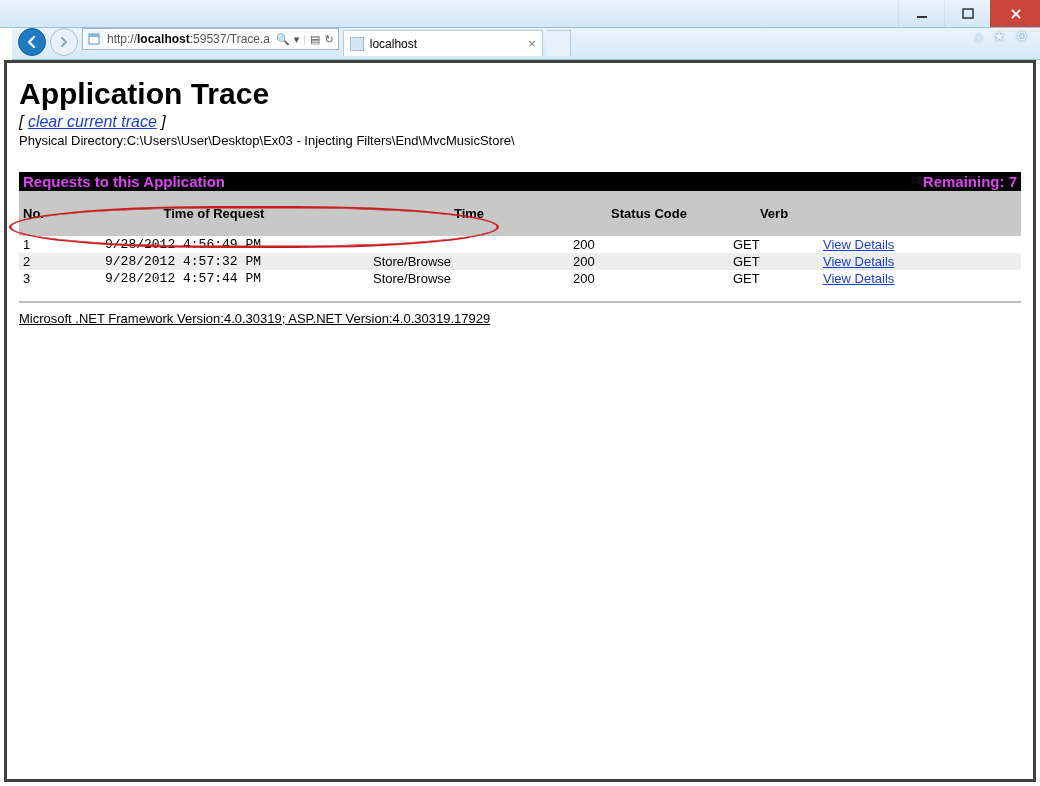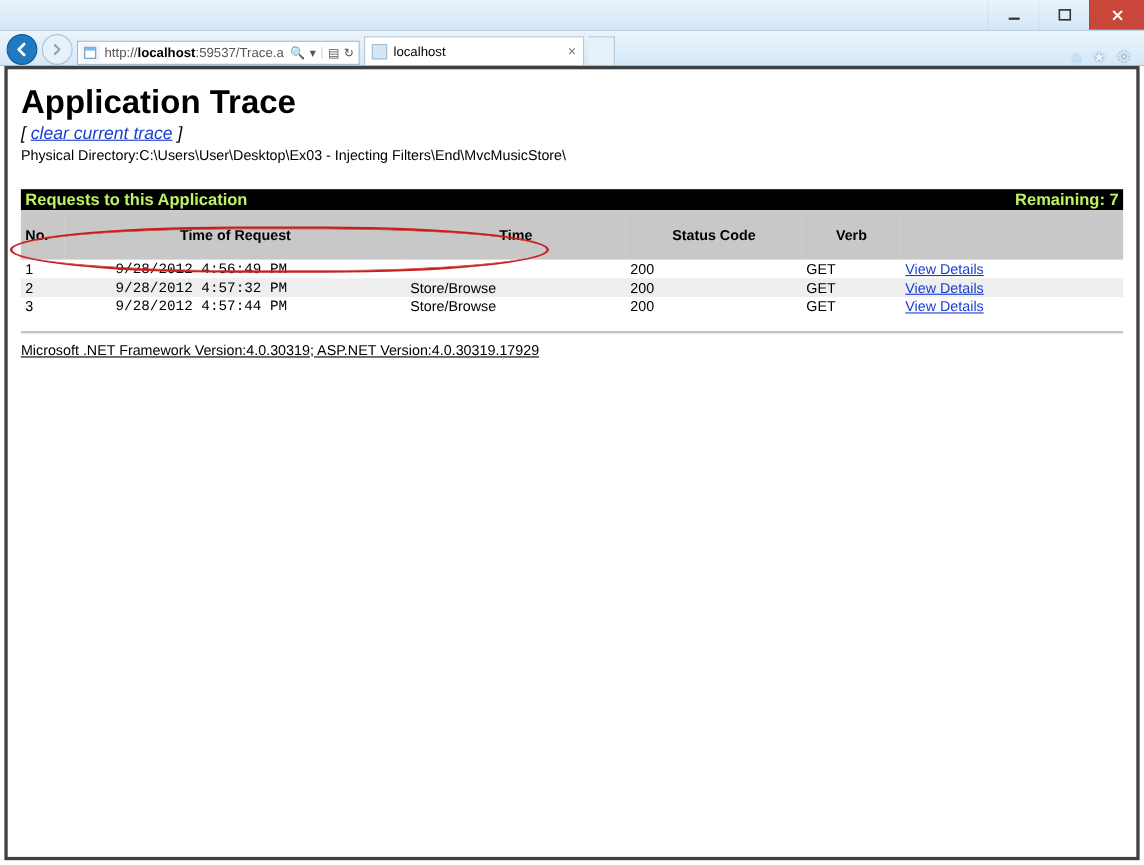--- a/index.html
+++ b/index.html
@@ -29,24 +29,25 @@
     color: #fff;
     width: 50px;
   }
   .win-btn svg { display: block; }
 
   
   .navbar {
     height: 32px;
     background: linear-gradient(#eaf4fc, #d6e9f8);
     display: flex;
-    align-items: flex-end;
+    align-items: flex-start;
     padding: 0 6px;
     border-bottom: 1px solid #9fbfd8;
     gap: 4px;
+    margin-left: 12px;
   }
   .nav-arrow {
     width: 28px; height: 28px;
     border-radius: 50%;
     display: flex; align-items: center; justify-content: center;
     color: #fff;
   }
   .nav-arrow.back { background: #1f7ac2; border: 1px solid #135a93; }
   .nav-arrow.fwd { background: #e6f1fa; border: 1px solid #a9c4db; color: #6f8aa1; }
   .addr-wrap {
@@ -131,21 +132,21 @@
     font-size: 30px;
     font-weight: 600;
     margin: 6px 0 2px 0;
   }
   .clearline { font-size: 16px; font-style: italic; }
   .clearline a { color: #1a3fd0; }
   .phys { font-size: 13px; margin: 2px 0 20px 0; }
 
   .section-hdr {
     background: #000;
-    color: #bef264;
+    color: #d946ef;
     font-weight: 700;
     font-size: 15px;
     padding: 1px 4px;
     display: flex;
     justify-content: space-between;
     margin-top: 24px;
   }
   table.trace {
     width: 100%;
     border-collapse: collapse;

